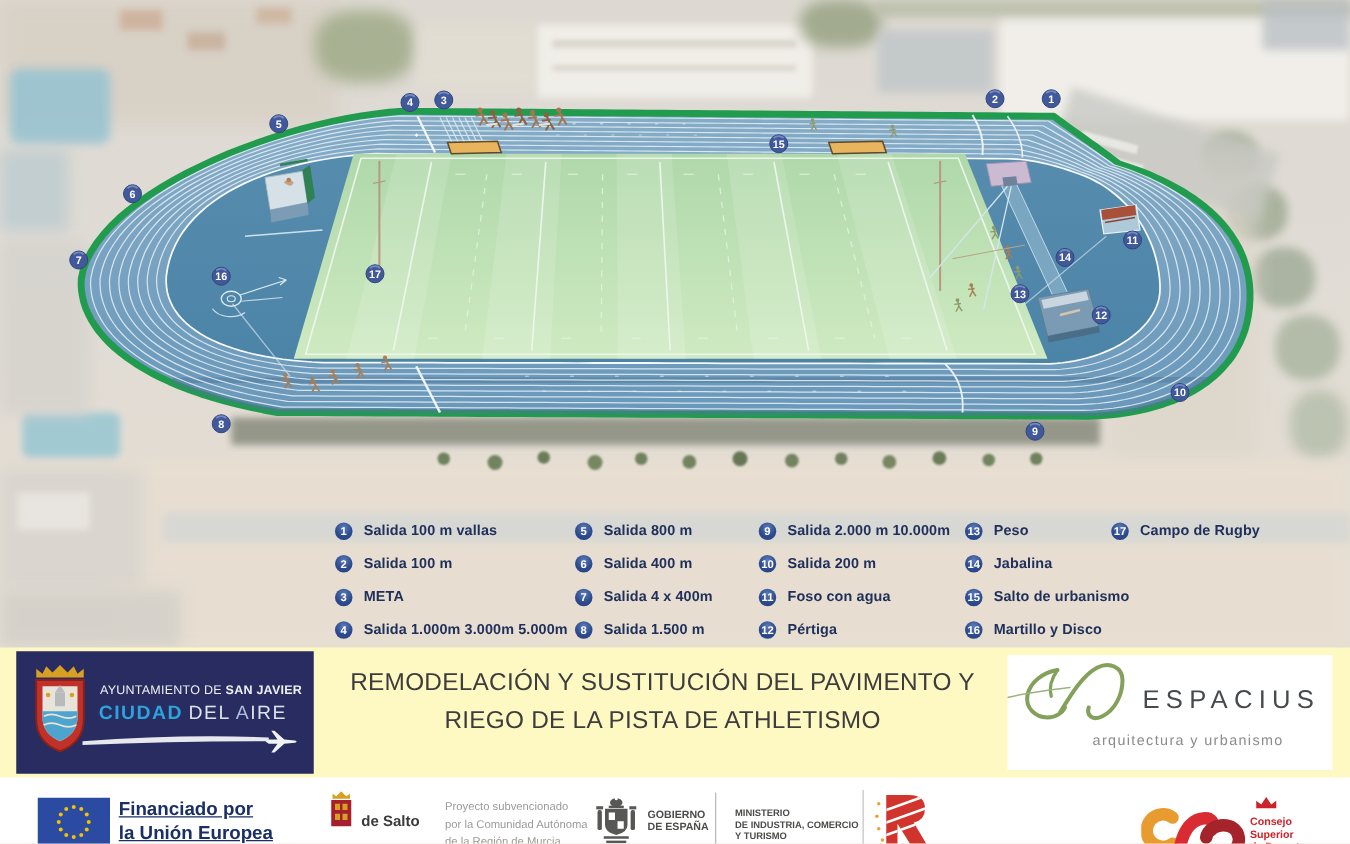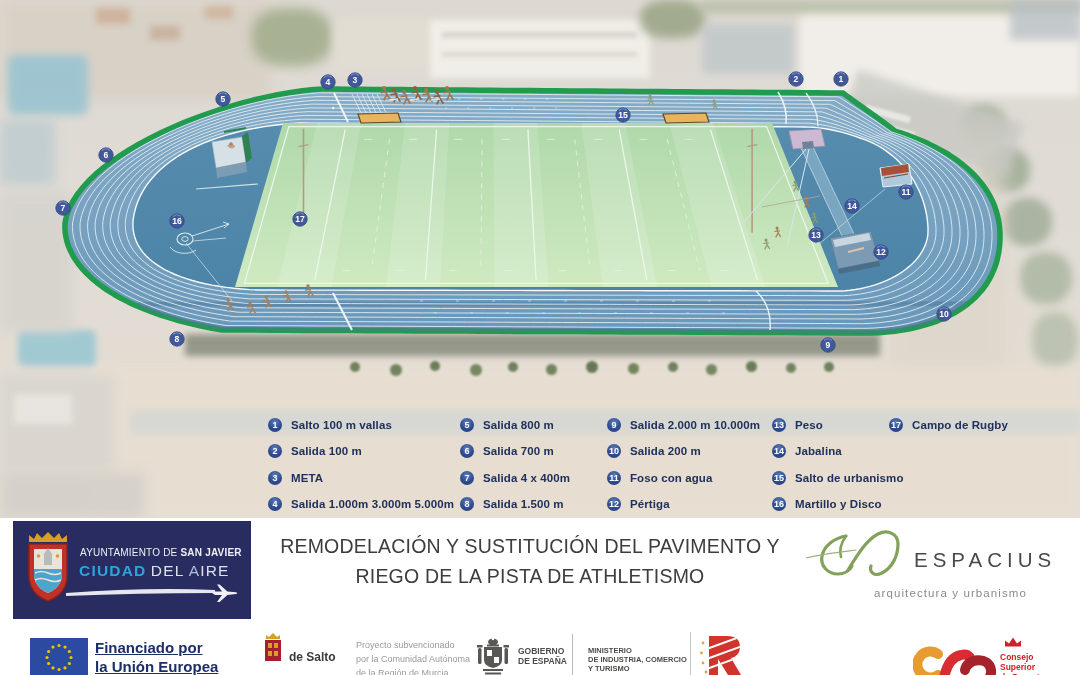--- a/index.html
+++ b/index.html
@@ -466,21 +466,21 @@
 
   <div class="abs" id="legend">
     <style>
   .lg{position:absolute;display:flex;align-items:center;white-space:nowrap;height:15px;}
   .lgb{display:inline-block;width:14px;height:14px;border-radius:50%;background:radial-gradient(circle at 50% 30%,#5d7cb8 0%,#2d4b8e 55%,#24407e 100%);color:#fff;font-size:9px;font-weight:bold;text-align:center;line-height:14px;margin-right:9px;flex:0 0 14px;}
   .lgt{font-size:11.5px;font-weight:600;color:#20305a;letter-spacing:0.1px;}
 </style>
 
 <div class="lg" style="left:268px;top:417px;">
         <span class="lgb">1</span>
-        <span class="lgt">Salto 100 m vallas</span>
+        <span class="lgt">Salida 100 m vallas</span>
       </div>
 
 <div class="lg" style="left:268px;top:443px;">
         <span class="lgb">2</span>
         <span class="lgt">Salida 100 m</span>
       </div>
 
 <div class="lg" style="left:268px;top:470px;">
         <span class="lgb">3</span>
         <span class="lgt">META</span>
@@ -491,21 +491,21 @@
         <span class="lgt">Salida 1.000m 3.000m 5.000m</span>
       </div>
 
 <div class="lg" style="left:460px;top:417px;">
         <span class="lgb">5</span>
         <span class="lgt">Salida 800 m</span>
       </div>
 
 <div class="lg" style="left:460px;top:443px;">
         <span class="lgb">6</span>
-        <span class="lgt">Salida 700 m</span>
+        <span class="lgt">Salida 400 m</span>
       </div>
 
 <div class="lg" style="left:460px;top:470px;">
         <span class="lgb">7</span>
         <span class="lgt">Salida 4 x 400m</span>
       </div>
 
 <div class="lg" style="left:460px;top:496px;">
         <span class="lgb">8</span>
         <span class="lgt">Salida 1.500 m</span>
@@ -551,21 +551,21 @@
         <span class="lgt">Martillo y Disco</span>
       </div>
 
 <div class="lg" style="left:889px;top:417px;">
         <span class="lgb">17</span>
         <span class="lgt">Campo de Rugby</span>
       </div>
 
   </div>
 
-  <div class="abs" id="footer" style="left:0;top:518px;width:1080px;height:157px;background:#ffffff;">
+  <div class="abs" id="footer" style="left:0;top:518px;width:1080px;height:157px;background:#fef9c3;">
 
 <div class="abs" style="left:13px;top:3px;width:238px;height:98px;background:#282c60;overflow:hidden;">
 
   <svg class="abs" style="left:13px;top:10px;" width="44" height="74" viewBox="0 0 44 74">
     <path d="M3 11 L3 4 L8 8 L11 2 L16 7 L22 1 L28 7 L33 2 L36 8 L41 4 L41 11 Z" fill="#d8a023"></path>
     <path d="M3 13 L41 13 L41 44 Q41 63 22 70 Q3 63 3 44 Z" fill="#c03229" stroke="#8f2018" stroke-width="1.5"></path>
     <path d="M8 18 L36 18 L36 43 Q36 56 22 62 Q8 56 8 43 Z" fill="#e8e4da"></path>
     <path d="M8 38 L36 38 L36 43 Q36 56 22 62 Q8 56 8 43 Z" fill="#4da4cc"></path>
     <path d="M9 42 Q15 39 22 42 Q29 45 35 42" stroke="#e8e4da" stroke-width="1.4" fill="none"></path>
     <path d="M9 49 Q15 46 22 49 Q29 52 35 49" stroke="#e8e4da" stroke-width="1.4" fill="none"></path>

